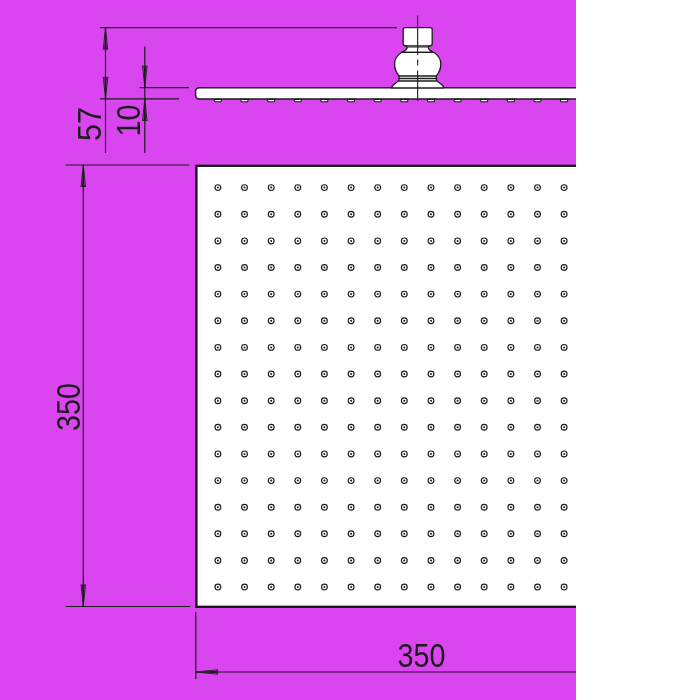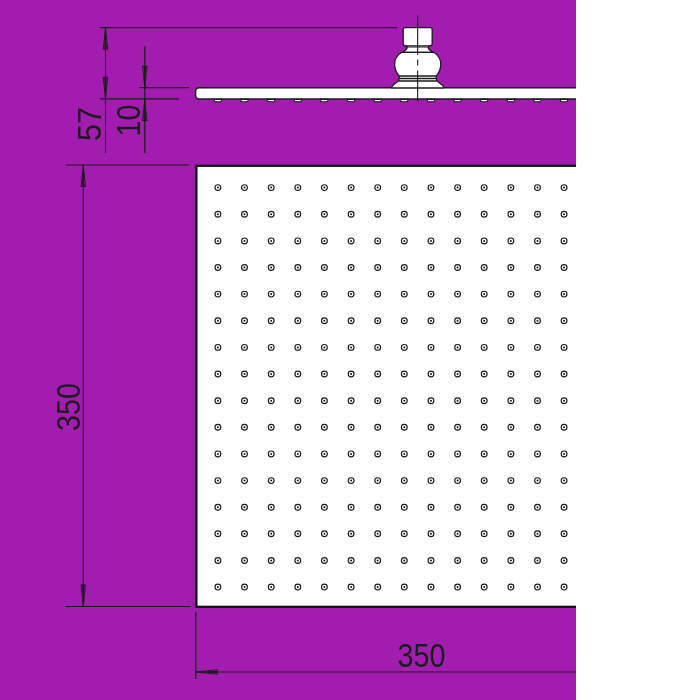--- a/index.html
+++ b/index.html
@@ -1,16 +1,16 @@
 <!DOCTYPE html>
 <html><head>
 <meta charset="utf-8">
 <style>
 html,body{margin:0;padding:0;background:#ffffff;}
-#page{width:576px;height:700px;position:relative;background:#a21caf;overflow:hidden;}
+#page{width:576px;height:700px;position:relative;background:#d946ef;overflow:hidden;}
 text{font-family:"Liberation Sans",sans-serif;fill:#1c1c1c;}
 </style>
 </head>
 <body>
 <div id="page">
 <svg width="700" height="700" viewBox="0 0 700 700" xmlns="http://www.w3.org/2000/svg">
 <defs>
 <g id="nz">
 <circle cx="0" cy="0" r="2.9" fill="none" stroke="#1c1c1c" stroke-width="1.15"></circle>
 <circle cx="0" cy="0" r="1.0" fill="#1c1c1c" stroke="none"></circle>

